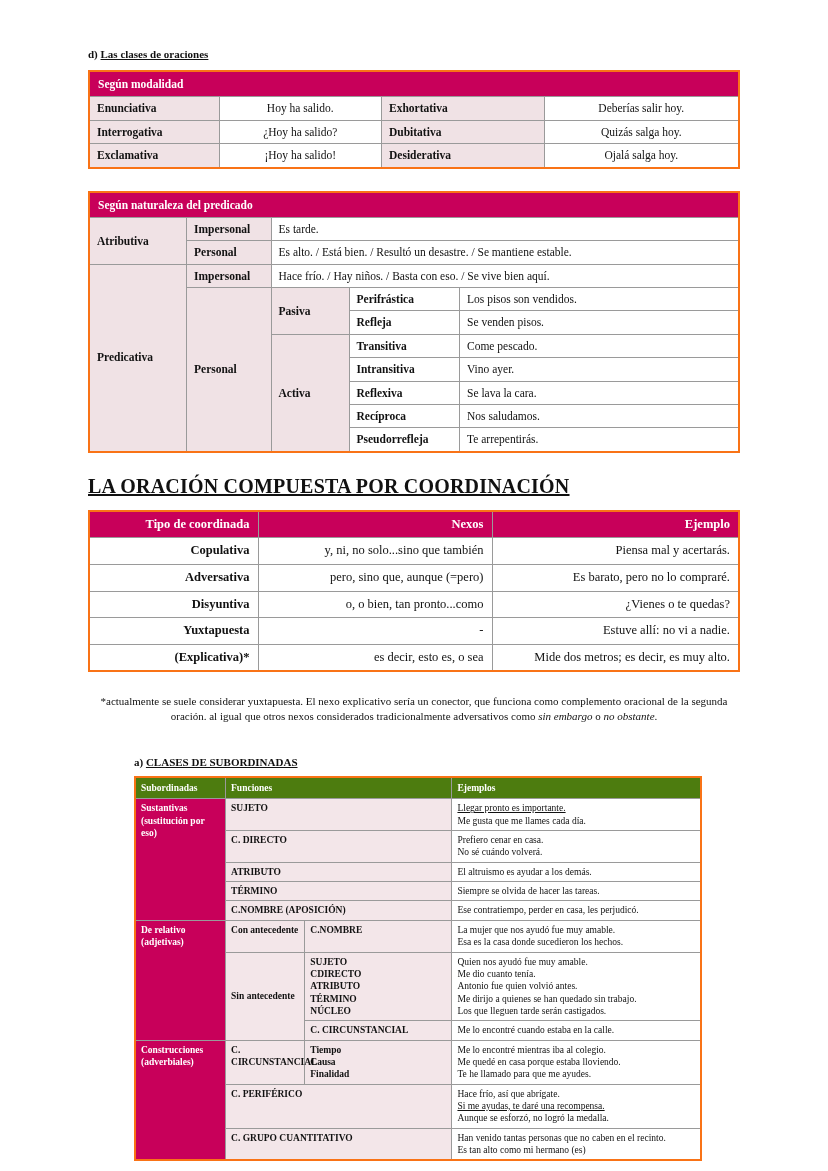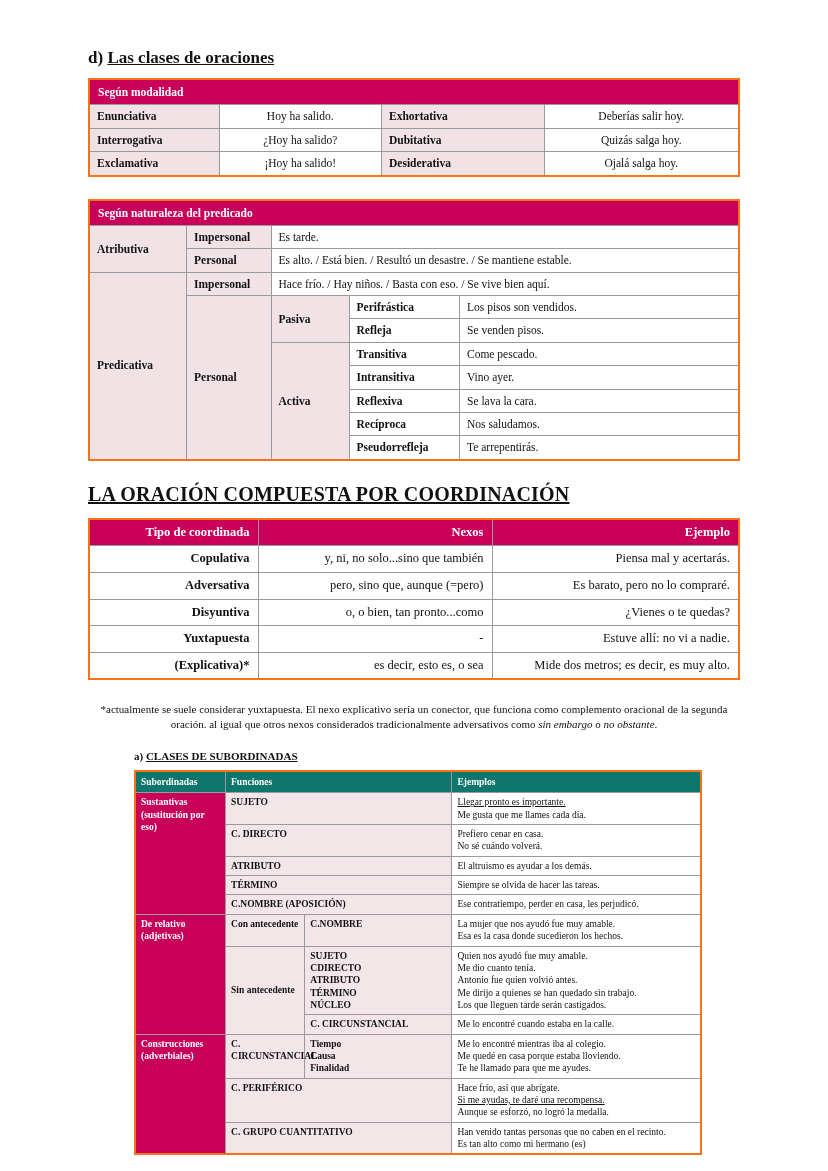--- a/index.html
+++ b/index.html
@@ -15,21 +15,21 @@
     position: relative;
   }
   .page {
     width: 828px;
     min-height: 1171px;
     box-sizing: border-box;
     padding: 48px 88px 30px 88px;
   }
   .section-heading {
     font-family: "Liberation Serif", serif;
-    font-size: 17px;
+    font-size: 11px;
     font-weight: bold;
     margin: 0 0 10px 0;
     padding-left: 0px;
   }
   .section-heading .underline {
     text-decoration: underline;
   }
   table {
     border-collapse: collapse;
     width: 100%;
@@ -82,36 +82,36 @@
     font-size: 11px;
     line-height: 1.35;
     margin: 0 0 8px 0;
     font-family: "Liberation Serif", serif;
     text-align: center;
   }
   .footnote i { font-style: italic; }
   .sub-heading {
     font-size: 11px;
     font-weight: bold;
-    margin: 18px 0 8px 46px;
+    margin: 32px 0 8px 46px;
   }
   .sub-heading .underline { text-decoration: underline; }
   .sub-wrap {
     margin-left: 46px;
     width: 568px;
   }
   .sub-tbl td, .sub-tbl th {
     border: 1px solid #9a9a9a;
     font-size: 9.5px;
     padding: 3px 5px;
     vertical-align: top;
     line-height: 1.3;
   }
   .sub-tbl .hdr {
-    background: #0f766e;
+    background: #4d7c0f;
     color: #fff;
     font-weight: bold;
     font-size: 9.5px;
     padding: 4px 5px !important;
   }
   .magenta-cell {
     background: #c8005a;
     color: #ffffff;
     font-weight: bold;
     font-size: 9.5px;

